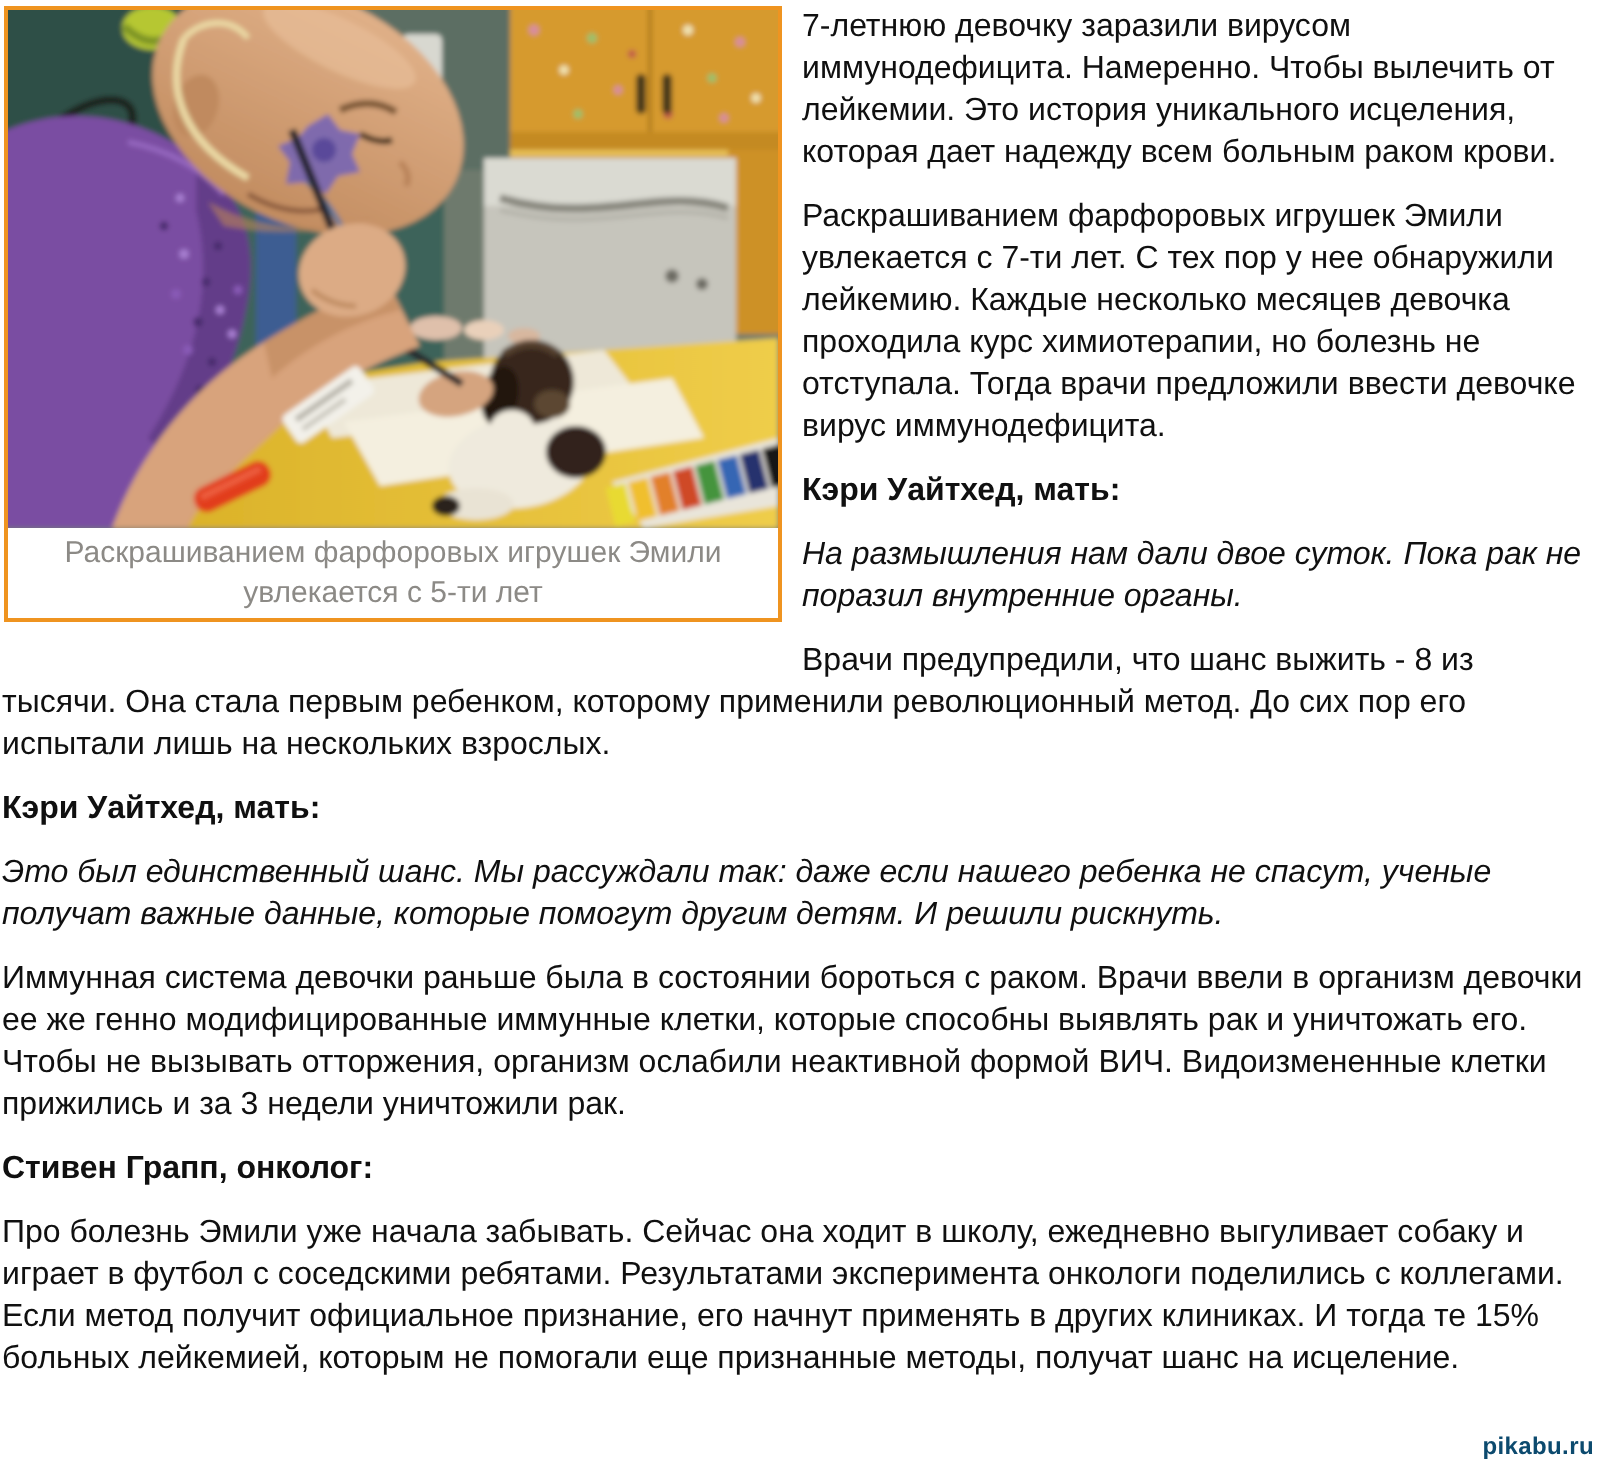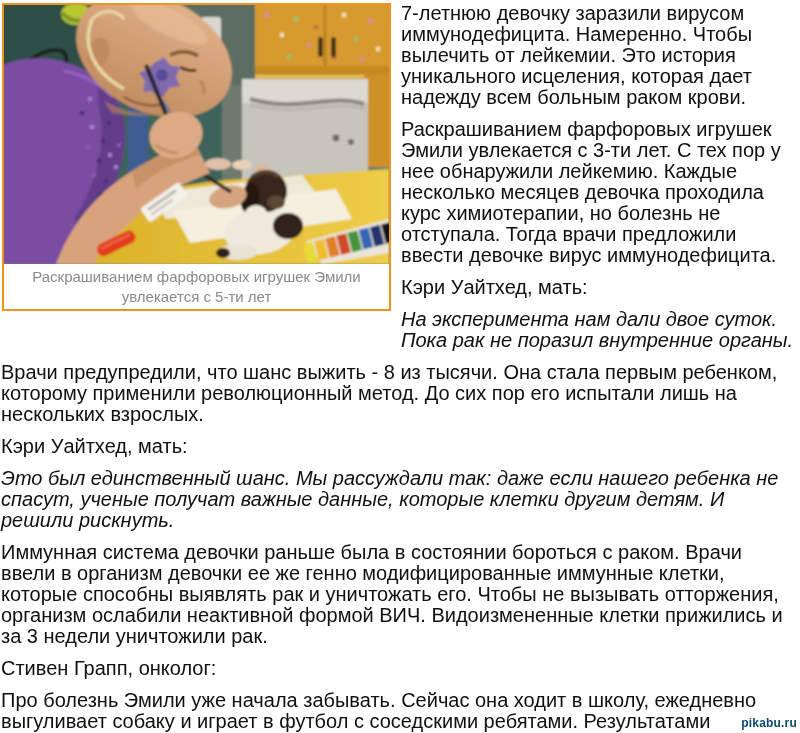--- a/index.html
+++ b/index.html
@@ -24,25 +24,25 @@
   }
   .photo-frame{width:385px;height:259px;display:block;overflow:hidden;background:#6e7a6d;}
   .photo-frame svg{display:block;}
   figcaption{
     padding:3px 26px 2px;
     text-align:center;
     font-size:15px;line-height:20px;
     color:#8c8a86;
   }
   .para, .quote, .heading{
-    font-size:20px;line-height:21px;
+    font-size:16px;line-height:21px;
     margin:0 0 11px 0;
   }
   .quote{font-style:italic;}
-  .heading{font-weight:normal;}
+  .heading{font-weight:bold;}
   .watermark{
     position:absolute;
     right:3px;bottom:3px;
     font-size:12px;font-weight:bold;
     color:#0c4a6e;
     letter-spacing:0.2px;
   }
 </style>
 </head>
 <body>
@@ -197,25 +197,25 @@
             <rect x="92" y="232" width="41" height="13" rx="6" fill="#e23c1e"></rect>
             <rect x="96" y="235" width="33" height="3" fill="#f06a4a" opacity="0.8"></rect>
           </g>
         </g>
       </svg>
     </div>
     <figcaption>Раскрашиванием фарфоровых игрушек Эмили увлекается с 5-ти лет</figcaption>
   </figure>
 
   <p class="para">7-летнюю девочку заразили вирусом иммунодефицита. Намеренно. Чтобы вылечить от лейкемии. Это история уникального исцеления, которая дает надежду всем больным раком крови.</p>
-  <p class="para">Раскрашиванием фарфоровых игрушек Эмили увлекается с 3-ти лет. С тех пор у нее обнаружили лейкемию. Каждые несколько месяцев девочка проходила курс химиотерапии, но болезнь не отступала. Тогда врачи предложили ввести девочке вирус иммунодефицита.</p>
+  <p class="para">Раскрашиванием фарфоровых игрушек Эмили увлекается с 7-ти лет. С тех пор у нее обнаружили лейкемию. Каждые несколько месяцев девочка проходила курс химиотерапии, но болезнь не отступала. Тогда врачи предложили ввести девочке вирус иммунодефицита.</p>
   <p class="heading">Кэри Уайтхед, мать:</p>
-  <p class="quote">На эксперимента нам дали двое суток. Пока рак не поразил внутренние органы.</p>
+  <p class="quote">На размышления нам дали двое суток. Пока рак не поразил внутренние органы.</p>
   <p class="para">Врачи предупредили, что шанс выжить - 8 из тысячи. Она стала первым ребенком, которому применили революционный метод. До сих пор его испытали лишь на нескольких взрослых.</p>
   <p class="heading">Кэри Уайтхед, мать:</p>
-  <p class="quote">Это был единственный шанс. Мы рассуждали так: даже если нашего ребенка не спасут, ученые получат важные данные, которые клетки другим детям. И решили рискнуть.</p>
+  <p class="quote">Это был единственный шанс. Мы рассуждали так: даже если нашего ребенка не спасут, ученые получат важные данные, которые помогут другим детям. И решили рискнуть.</p>
   <p class="para">Иммунная система девочки раньше была в состоянии бороться с раком. Врачи ввели в организм девочки ее же генно модифицированные иммунные клетки, которые способны выявлять рак и уничтожать его. Чтобы не вызывать отторжения, организм ослабили неактивной формой ВИЧ. Видоизмененные клетки прижились и за 3 недели уничтожили рак.</p>
   <p class="heading">Стивен Грапп, онколог:</p>
   <p class="para">Про болезнь Эмили уже начала забывать. Сейчас она ходит в школу, ежедневно выгуливает собаку и играет в футбол с соседскими ребятами. Результатами эксперимента онкологи поделились с коллегами. Если метод получит официальное признание, его начнут применять в других клиниках. И тогда те 15% больных лейкемией, которым не помогали еще признанные методы, получат шанс на исцеление.</p>
 
 </div>
 
 <div class="watermark">pikabu.ru</div>
 
 </body></html>

